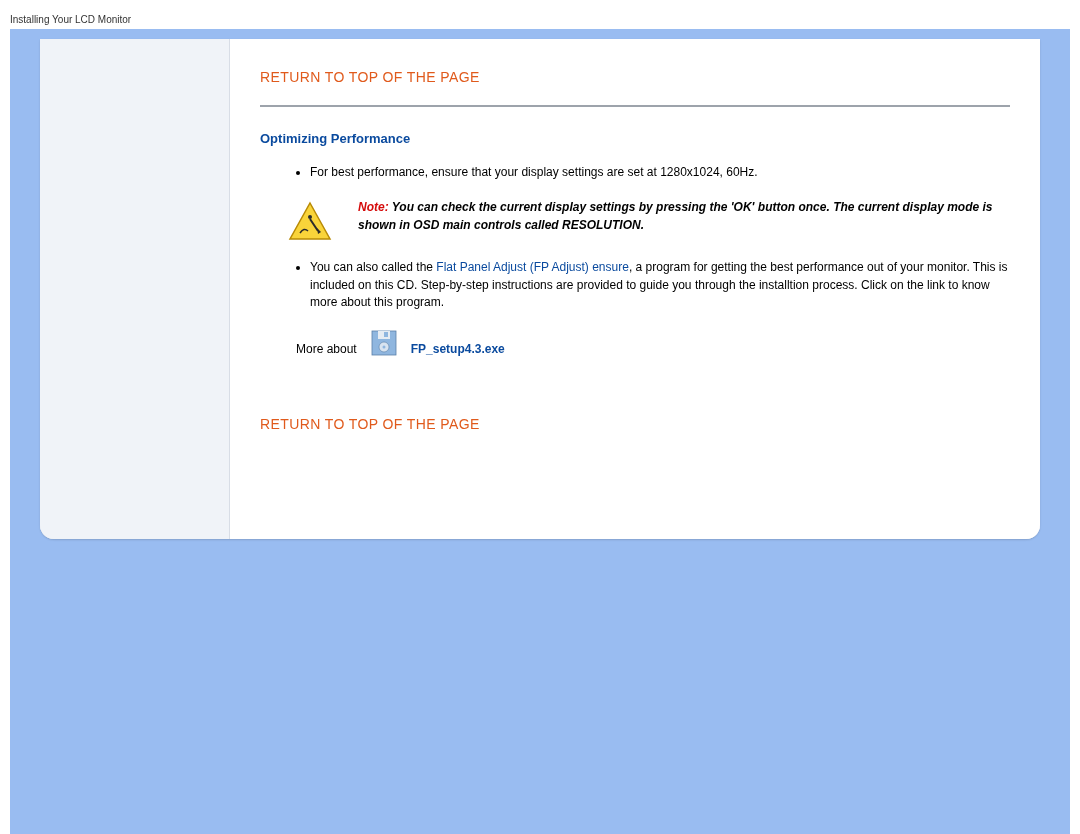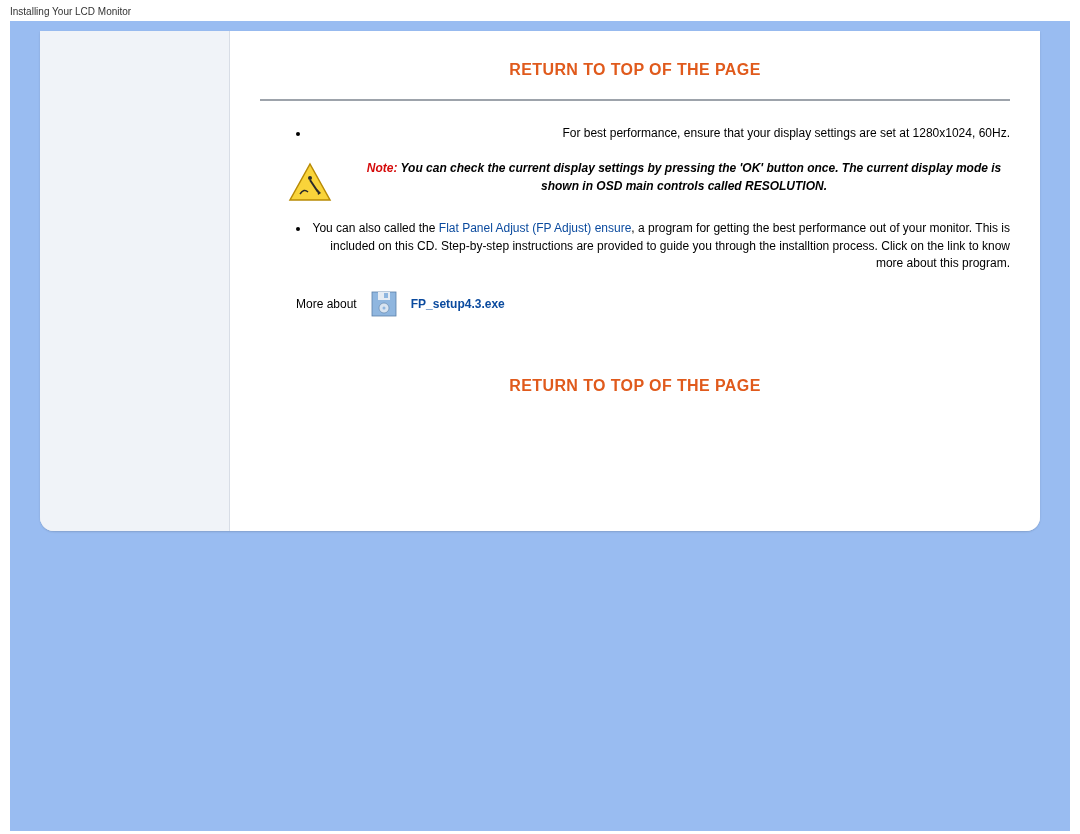--- a/index.html
+++ b/index.html
@@ -4,21 +4,21 @@
   <style>
     * { box-sizing: border-box; margin: 0; padding: 0; }
     html, body { height: 100%; }
     body {
       font-family: Arial, Helvetica, sans-serif;
       font-size: 12px;
       color: #000;
       background: #fff;
     }
     .page-title {
-      padding: 6px 10px 2px 10px;
+      padding: 14px 10px 2px 10px;
       font-size: 10px;
       color: #333;
     }
     .bg-wrap {
       margin: 2px 10px 10px 10px;
       background: #99bcf1;
       padding: 10px 30px 300px 30px;
       min-height: 780px;
     }
     .panel-outer {
@@ -33,67 +33,66 @@
       background: #f0f3f8;
       border-right: 1px solid #d8dde6;
     }
     .content {
       flex: 1;
       background: #fff;
       padding: 22px 30px 40px 30px;
     }
     .return-link {
       display: block;
-      text-align: center;
+      text-align: left;
       color: #e05a1c;
-      font-size: 16px;
-      font-weight: bold;
+      font-size: 14px;
+      font-weight: normal;
       letter-spacing: 0.4px;
       margin: 8px 0 20px 0;
       cursor: pointer;
     }
     .hr {
       border: none;
       border-top: 2px solid #9da3ab;
       margin: 12px 0 24px 0;
     }
     .section-title {
       color: #0a4a9e;
       font-size: 13px;
       font-weight: bold;
       margin-bottom: 18px;
     }
-    ul.bullets { list-style: disc; padding-left: 50px; text-align: right; }
+    ul.bullets { list-style: disc; padding-left: 50px; }
     ul.bullets > li { margin-bottom: 18px; line-height: 1.45; font-size: 12px; }
     .note-block {
       display: flex;
       align-items: flex-start;
       gap: 26px;
       margin: 18px 0 18px 28px;
     }
     .warn-icon-wrap {
       flex: 0 0 44px;
       display: flex;
       align-items: center;
       justify-content: center;
       margin-top: 2px;
     }
     .warn-icon svg { display: block; }
     .note-text {
       font-style: italic;
       font-weight: bold;
       font-size: 12px;
       line-height: 1.45;
-      text-align: center;
     }
     .note-red { color: #d50b0b; }
     .link-inline { color: #0a4a9e; cursor: pointer; }
     .more-row {
       display: flex;
-      align-items: center;
+      align-items: flex-end;
       gap: 14px;
       margin: 10px 0 10px 36px;
       font-size: 12px;
     }
     .file-icon-wrap svg { display: block; }
     .file-link { color: #0a4a9e; cursor: pointer; font-size: 12px; font-weight: bold; }
   </style>
 </head>
 <body>
 
@@ -102,20 +101,21 @@
 <div class="bg-wrap">
   <div class="panel-outer">
     <div class="panel-row">
       <div class="sidebar"></div>
       <div class="content">
 
         <span class="return-link">RETURN TO TOP OF THE PAGE</span>
 
         <hr class="hr">
 
+        <div class="section-title">Optimizing Performance</div>
 
         <ul class="bullets">
           <li>For best performance, ensure that your display settings are set at 1280x1024, 60Hz.</li>
         </ul>
 
         <div class="note-block">
           <div class="warn-icon-wrap">
             <span class="warn-icon">
               <svg width="44" height="40" viewBox="0 0 44 40">
                 <polygon points="22,2 42,38 2,38" fill="#f9d43a" stroke="#b88a05" stroke-width="1.5"></polygon>

